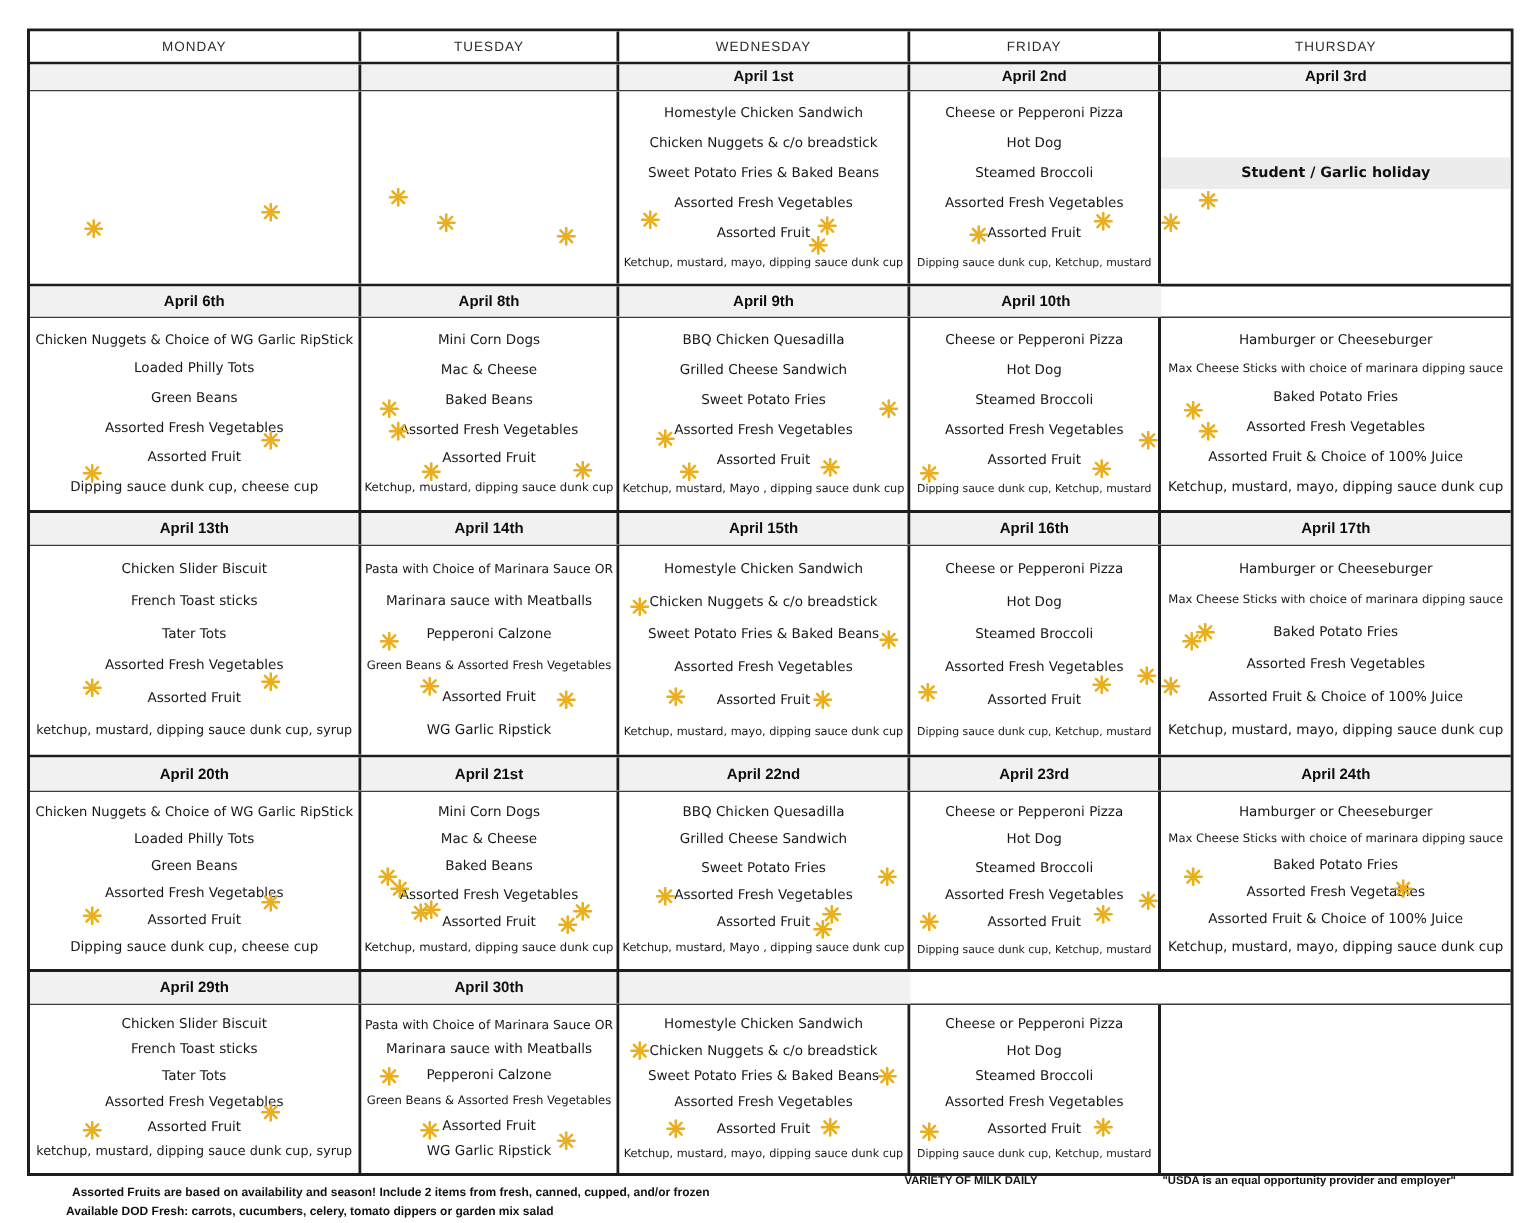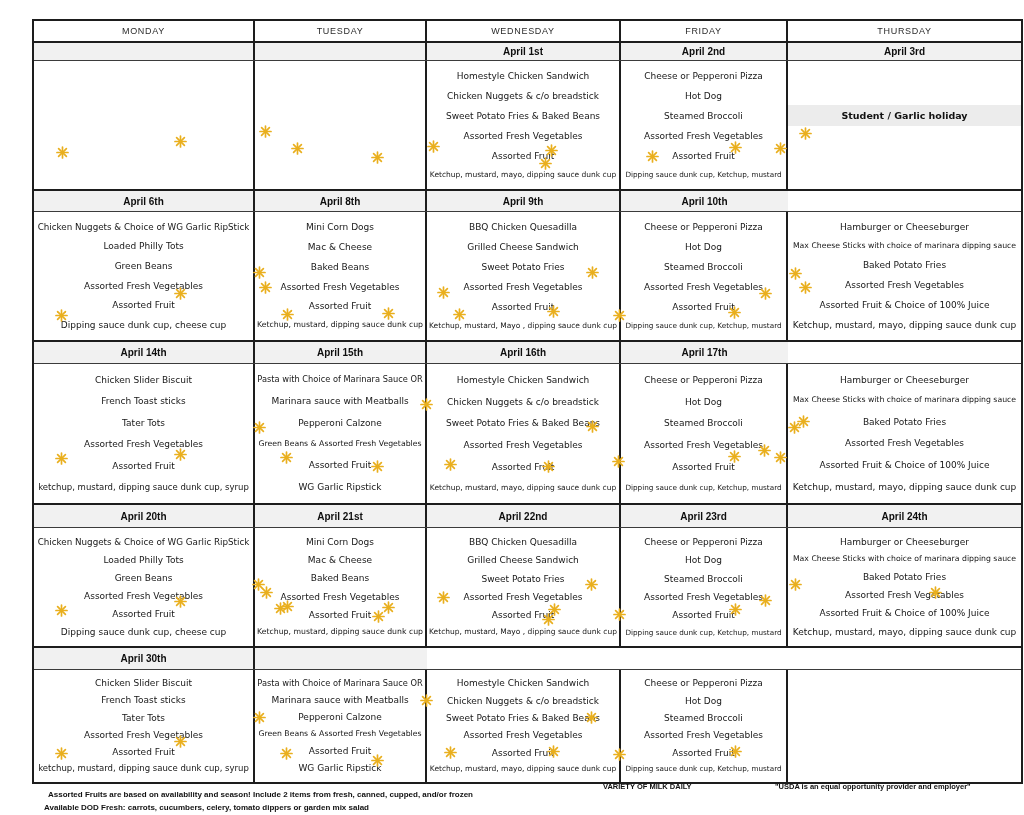--- a/index.html
+++ b/index.html
@@ -1,21 +1,21 @@
 <!DOCTYPE html>
 <html><head>
 <meta charset="utf-8">
 <style>
   * { box-sizing: border-box; margin: 0; padding: 0; }
   html,body { width: 1024px; height: 815px; background: #ffffff; }
   body { position: relative; font-family: "DejaVu Sans", sans-serif; color: #161616; overflow: hidden; }
 
   .cal {
     position: absolute; left: 18px; top: 19px; width: 991px;
-    border: 2px solid #1d1d1d; background: #fff; margin-left: 14px;
+    border: 2px solid #1d1d1d; background: #fff;
   }
   .row { display: grid; grid-template-columns: 221px 172px 194px 167px 233px; }
 
   .day-row { height: 22px; border-bottom: 2px solid #1d1d1d; }
   .day-cell {
     display: flex; align-items: center; justify-content: center;
     font-family: "Liberation Sans", sans-serif; font-size: 9px;
     letter-spacing: .7px; color: #2b2b2b;
     border-right: 2px solid #1d1d1d; background: #fff;
   }
@@ -139,20 +139,21 @@
       <div class="menu-cell">
         <div class="menu-line">Hamburger or Cheeseburger</div>
         <div class="menu-line" style="font-size: 7.75px;">Max Cheese Sticks with choice of marinara dipping sauce</div>
         <div class="menu-line">Baked Potato Fries</div>
         <div class="menu-line">Assorted Fresh Vegetables</div>
         <div class="menu-line">Assorted Fruit &amp; Choice of 100% Juice</div>
         <div class="menu-line">Ketchup, mustard, mayo, dipping sauce dunk cup</div>
       </div>
     </div>
     <div class="row date-row" style="height: 22px;">
+      <div class="date-cell">April 13th</div>
       <div class="date-cell">April 14th</div>
       <div class="date-cell">April 15th</div>
       <div class="date-cell">April 16th</div>
       <div class="date-cell">April 17th</div>
     </div>
     <div class="row content-row" style="height: 141px;">
       <div class="menu-cell">
         <div class="menu-line">Chicken Slider Biscuit</div>
         <div class="menu-line">French Toast sticks</div>
         <div class="menu-line">Tater Tots</div>
@@ -236,20 +237,21 @@
       <div class="menu-cell">
         <div class="menu-line">Hamburger or Cheeseburger</div>
         <div class="menu-line" style="font-size: 7.75px;">Max Cheese Sticks with choice of marinara dipping sauce</div>
         <div class="menu-line">Baked Potato Fries</div>
         <div class="menu-line">Assorted Fresh Vegetables</div>
         <div class="menu-line">Assorted Fruit &amp; Choice of 100% Juice</div>
         <div class="menu-line">Ketchup, mustard, mayo, dipping sauce dunk cup</div>
       </div>
     </div>
     <div class="row date-row" style="height: 22px;">
+      <div class="date-cell">April 29th</div>
       <div class="date-cell">April 30th</div>
       <div class="date-cell"></div>
     </div>
     <div class="row content-row last" style="height: 112px;">
       <div class="menu-cell">
         <div class="menu-line">Chicken Slider Biscuit</div>
         <div class="menu-line">French Toast sticks</div>
         <div class="menu-line">Tater Tots</div>
         <div class="menu-line">Assorted Fresh Vegetables</div>
         <div class="menu-line">Assorted Fruit</div>

